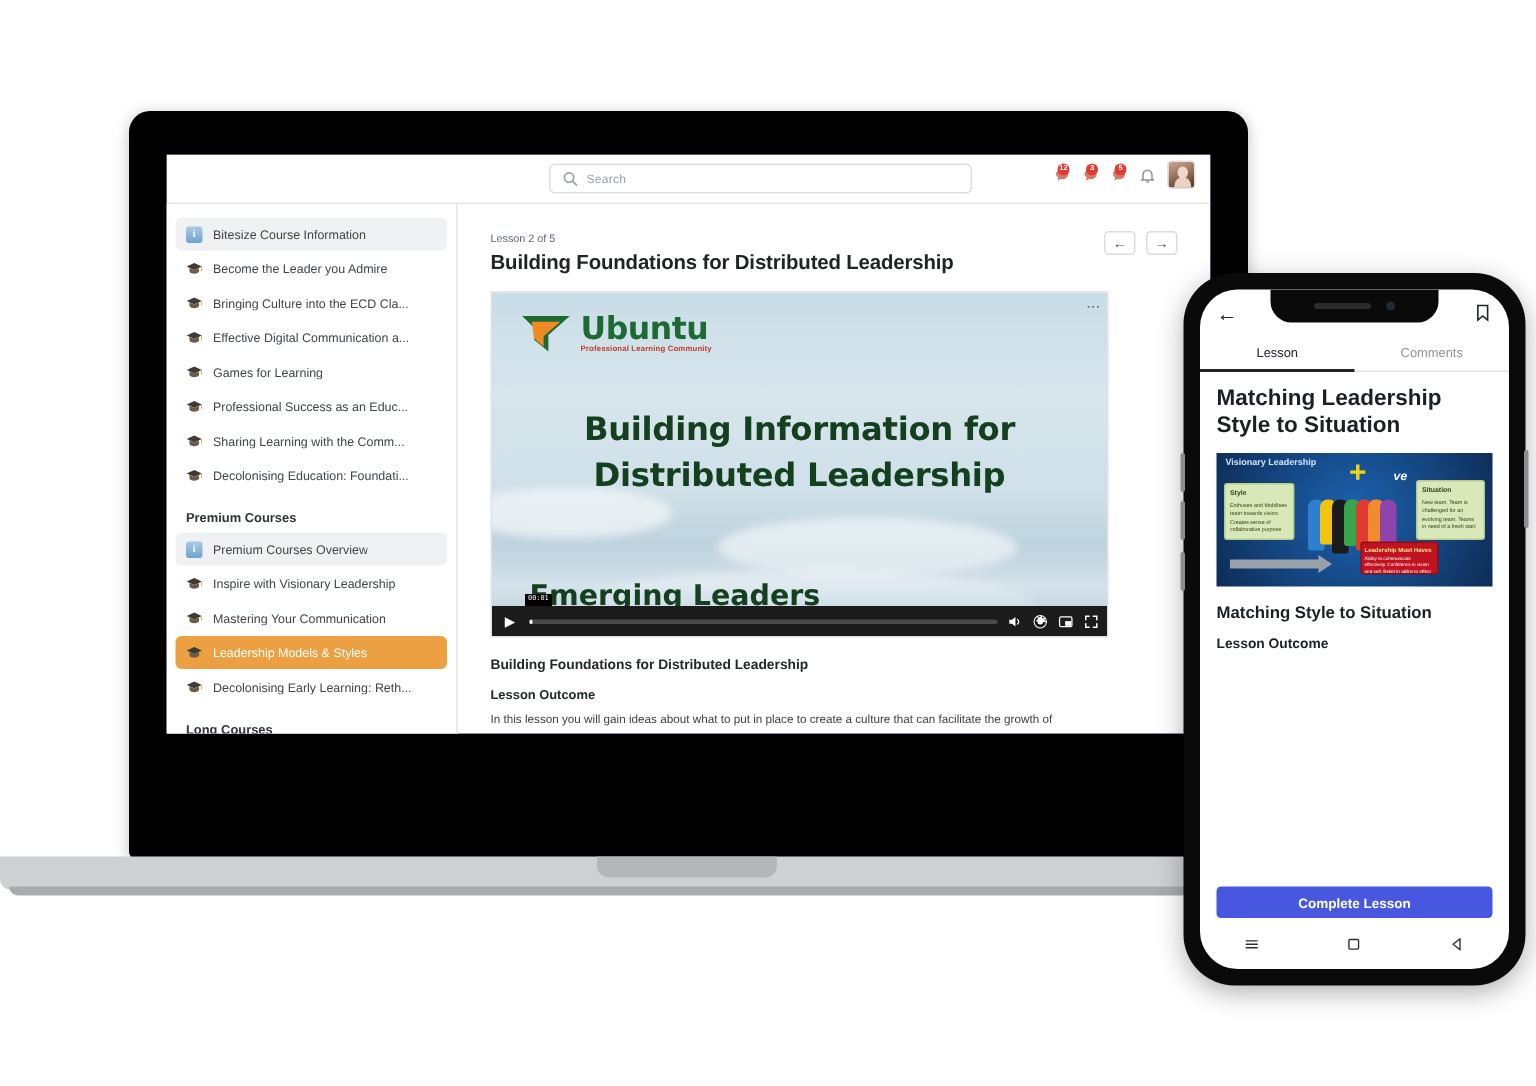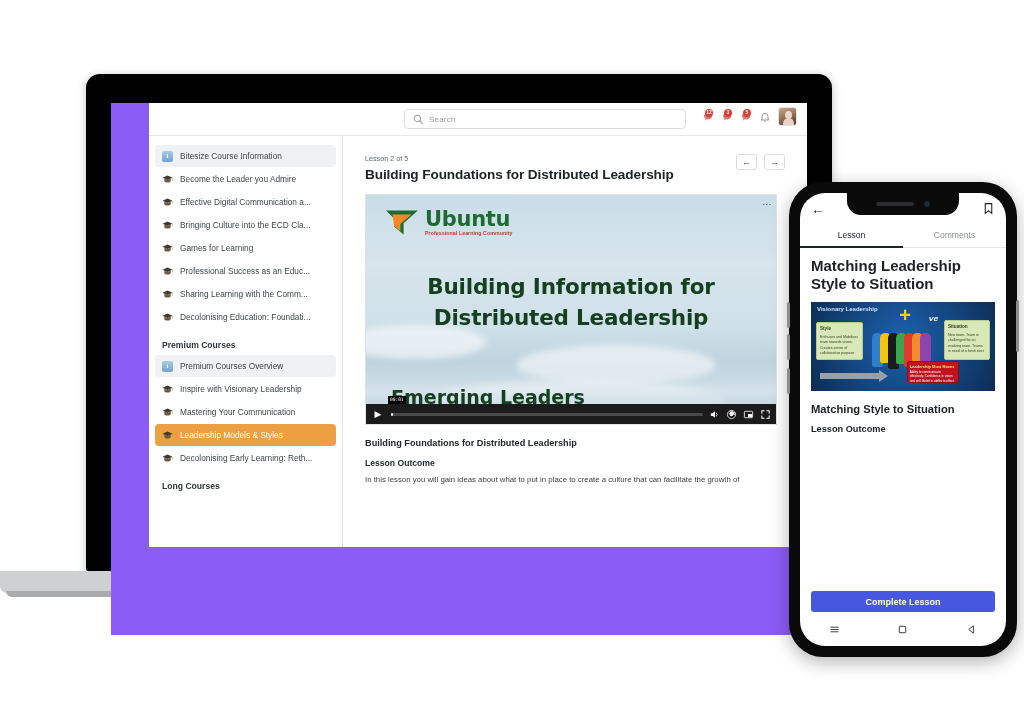--- a/index.html
+++ b/index.html
@@ -13,22 +13,22 @@
 
   
   .laptop { position: absolute; left: 86px; top: 74px; width: 746px; height: 498px; }
   .laptop-lid {
     position: absolute; inset: 0;
     background: #000000;
     border-radius: 14px 14px 4px 4px;
     box-shadow: 0 2px 10px rgba(0,0,0,.25);
   }
   .laptop-screen {
-    position: absolute; left: 25px; top: 29px; width: 696px; height: 532px;
-    background: #8b5cf6; overflow: hidden; padding-left: 38px;
+    position: absolute; left: 25px; top: 29px; width: 696px; height: 386px;
+    background: #4c1d95; overflow: hidden;
   }
   .laptop-base {
     position: absolute; left: -86px; top: 497px; width: 812px; height: 22px;
     background: #cfd0d2;
     border-radius: 0 0 7px 7px;
   }
   .laptop-base-shadow {
     position: absolute; left: -80px; top: 517px; width: 800px; height: 6px;
     background: #a9abad; border-radius: 0 0 6px 6px;
   }
@@ -337,29 +337,29 @@
                   <path fill="#c9a227" d="M22 8.5v6h1.2v-6z"></path>
                 </svg>
                 <span class="nav-label">Become the Leader you Admire</span>
               </div>
               <div class="nav-item">
                 <svg class="cap-ico" viewBox="0 0 24 24">
                   <path fill="#3e3a36" d="M12 3 L23 8 L12 13 L1 8 Z"></path>
                   <path fill="#6b5c4a" d="M5 10v5c0 2 3.5 3.5 7 3.5s7-1.5 7-3.5v-5l-7 3z"></path>
                   <path fill="#c9a227" d="M22 8.5v6h1.2v-6z"></path>
                 </svg>
+                <span class="nav-label">Bringing Culture into the ECD Cla...</span>
+              </div>
+              <div class="nav-item">
+                <svg class="cap-ico" viewBox="0 0 24 24">
+                  <path fill="#3e3a36" d="M12 3 L23 8 L12 13 L1 8 Z"></path>
+                  <path fill="#6b5c4a" d="M5 10v5c0 2 3.5 3.5 7 3.5s7-1.5 7-3.5v-5l-7 3z"></path>
+                  <path fill="#c9a227" d="M22 8.5v6h1.2v-6z"></path>
+                </svg>
                 <span class="nav-label">Effective Digital Communication a...</span>
-              </div>
-              <div class="nav-item">
-                <svg class="cap-ico" viewBox="0 0 24 24">
-                  <path fill="#3e3a36" d="M12 3 L23 8 L12 13 L1 8 Z"></path>
-                  <path fill="#6b5c4a" d="M5 10v5c0 2 3.5 3.5 7 3.5s7-1.5 7-3.5v-5l-7 3z"></path>
-                  <path fill="#c9a227" d="M22 8.5v6h1.2v-6z"></path>
-                </svg>
-                <span class="nav-label">Bringing Culture into the ECD Cla...</span>
               </div>
               <div class="nav-item">
                 <svg class="cap-ico" viewBox="0 0 24 24">
                   <path fill="#3e3a36" d="M12 3 L23 8 L12 13 L1 8 Z"></path>
                   <path fill="#6b5c4a" d="M5 10v5c0 2 3.5 3.5 7 3.5s7-1.5 7-3.5v-5l-7 3z"></path>
                   <path fill="#c9a227" d="M22 8.5v6h1.2v-6z"></path>
                 </svg>
                 <span class="nav-label">Games for Learning</span>
               </div>
               <div class="nav-item">

